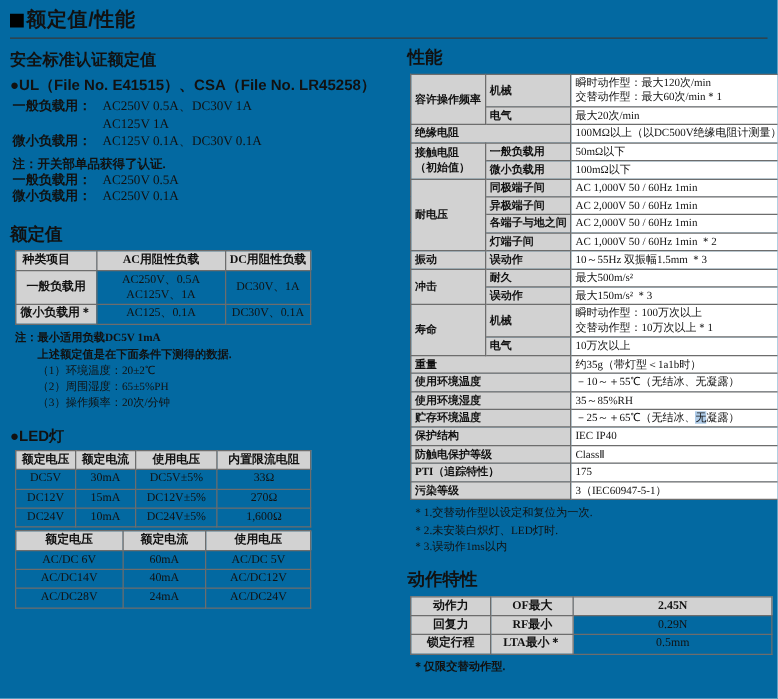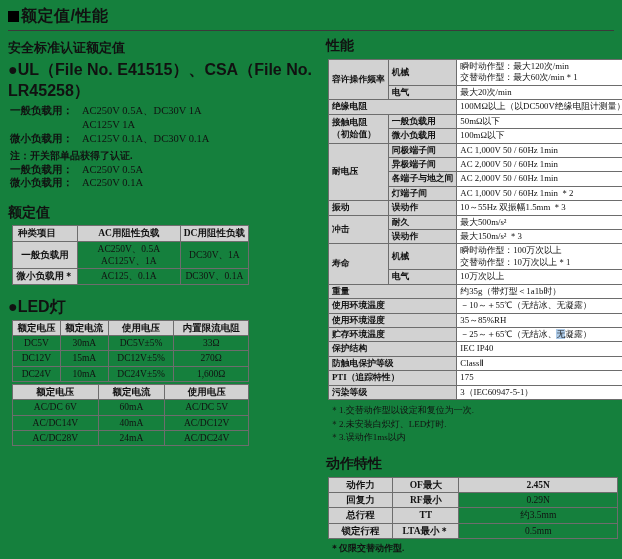--- a/index.html
+++ b/index.html
@@ -2,35 +2,35 @@
 <html><head>
 <meta charset="utf-8">
 <style>
   * { margin:0; padding:0; box-sizing:border-box; }
   html,body { background:#fff; }
   body {
     width:622px; height:559px; overflow:hidden;
     font-family:"Liberation Serif", serif;
     color:#111;
   }
-  .page { width:622px; height:559px; padding:6px 8px 0 8px; background:#15803d; }
+  .page { width:622px; height:559px; padding:6px 8px 0 8px; background:#0369a1; }
 
   
   .main-header { display:flex; align-items:center; gap:2px; padding-bottom:3px;
     border-bottom:1.5px solid #3a3a3a; margin-bottom:4px; }
   .sq { width:11px; height:11px; background:#000; display:inline-block; }
   .main-title { font-family:"Liberation Sans", sans-serif; font-weight:bold; font-size:16px; letter-spacing:0.5px; }
 
   .cols { display:flex; gap:14px; }
   .col-left { width:304px; flex:0 0 304px; }
   .col-right { flex:1; }
 
   h2.sub { font-family:"Liberation Sans", sans-serif; font-weight:bold; font-size:13px; margin:4px 0 3px 0; }
   h2.big { font-size:14px; margin-top:14px; }
-  .bullet-head { font-family:"Liberation Sans", sans-serif; font-weight:bold; font-size:16px; margin:8px 0 2px 0; }
+  .bullet-head { font-family:"Liberation Sans", sans-serif; font-weight:bold; font-size:12px; margin:8px 0 2px 0; }
 
   .kv-line { display:flex; font-size:10.5px; line-height:1.32; padding-left:2px; }
   .kv-label { width:72px; font-weight:bold; flex:0 0 72px; }
   .kv-value { }
   .small-note { font-size:10px; font-weight:bold; margin-top:3px; padding-left:2px; }
 
   
   table { border-collapse:collapse; border:1.5px solid #3a3a3a; margin-left:4px; }
   td, th { border:1px solid #6d6d6d; font-size:9.5px; padding:1px 3px; text-align:center;
            line-height:1.3; white-space:nowrap; }
@@ -136,20 +136,27 @@
           </td>
           <td>DC30V、1A</td>
         </tr>
         <tr>
           <td class="gray">微小负载用＊</td>
           <td>AC125、0.1A</td>
           <td>DC30V、0.1A</td>
         </tr>
       </tbody>
         </table>
+      <div class="notes">
+        <div class="first">注：最小适用负载DC5V 1mA</div>
+        <div class="ind" style="font-weight:bold;">上述额定值是在下面条件下测得的数据.</div>
+        <div class="cond">（1）环境温度：20±2℃</div>
+        <div class="cond">（2）周围湿度：65±5%PH</div>
+        <div class="cond">（3）操作频率：20次/分钟</div>
+      </div>
 
       <div class="bullet-head" style="margin-top:12px;">●LED灯</div>
       <table class="led-table">
         <tbody>
             <tr>
           <th class="c1">额定电压</th>
           <th class="c2">额定电流</th>
           <th class="c3">使用电压</th>
           <th class="c4">内置限流电阻</th>
         </tr>
@@ -324,25 +331,20 @@
           <td class="gray ac1">动作力</td>
           <td class="gray ac2">OF最大</td>
           <td class="gray ac3">2.45N</td>
         </tr>
         <tr>
           <td class="gray ac1">回复力</td>
           <td class="gray ac2">RF最小</td>
           <td class="ac3">0.29N</td>
         </tr>
         <tr>
-          <td class="gray ac1">总行程</td>
-          <td class="gray ac2">TT</td>
-          <td class="ac3">约3.5mm</td>
-        </tr>
-        <tr>
           <td class="gray ac1">锁定行程</td>
           <td class="gray ac2">LTA最小＊</td>
           <td class="ac3">0.5mm</td>
         </tr>
       </tbody>
         </table>
       <div class="foot-note">＊仅限交替动作型.</div>
     </div>
   </div>
 </div>

